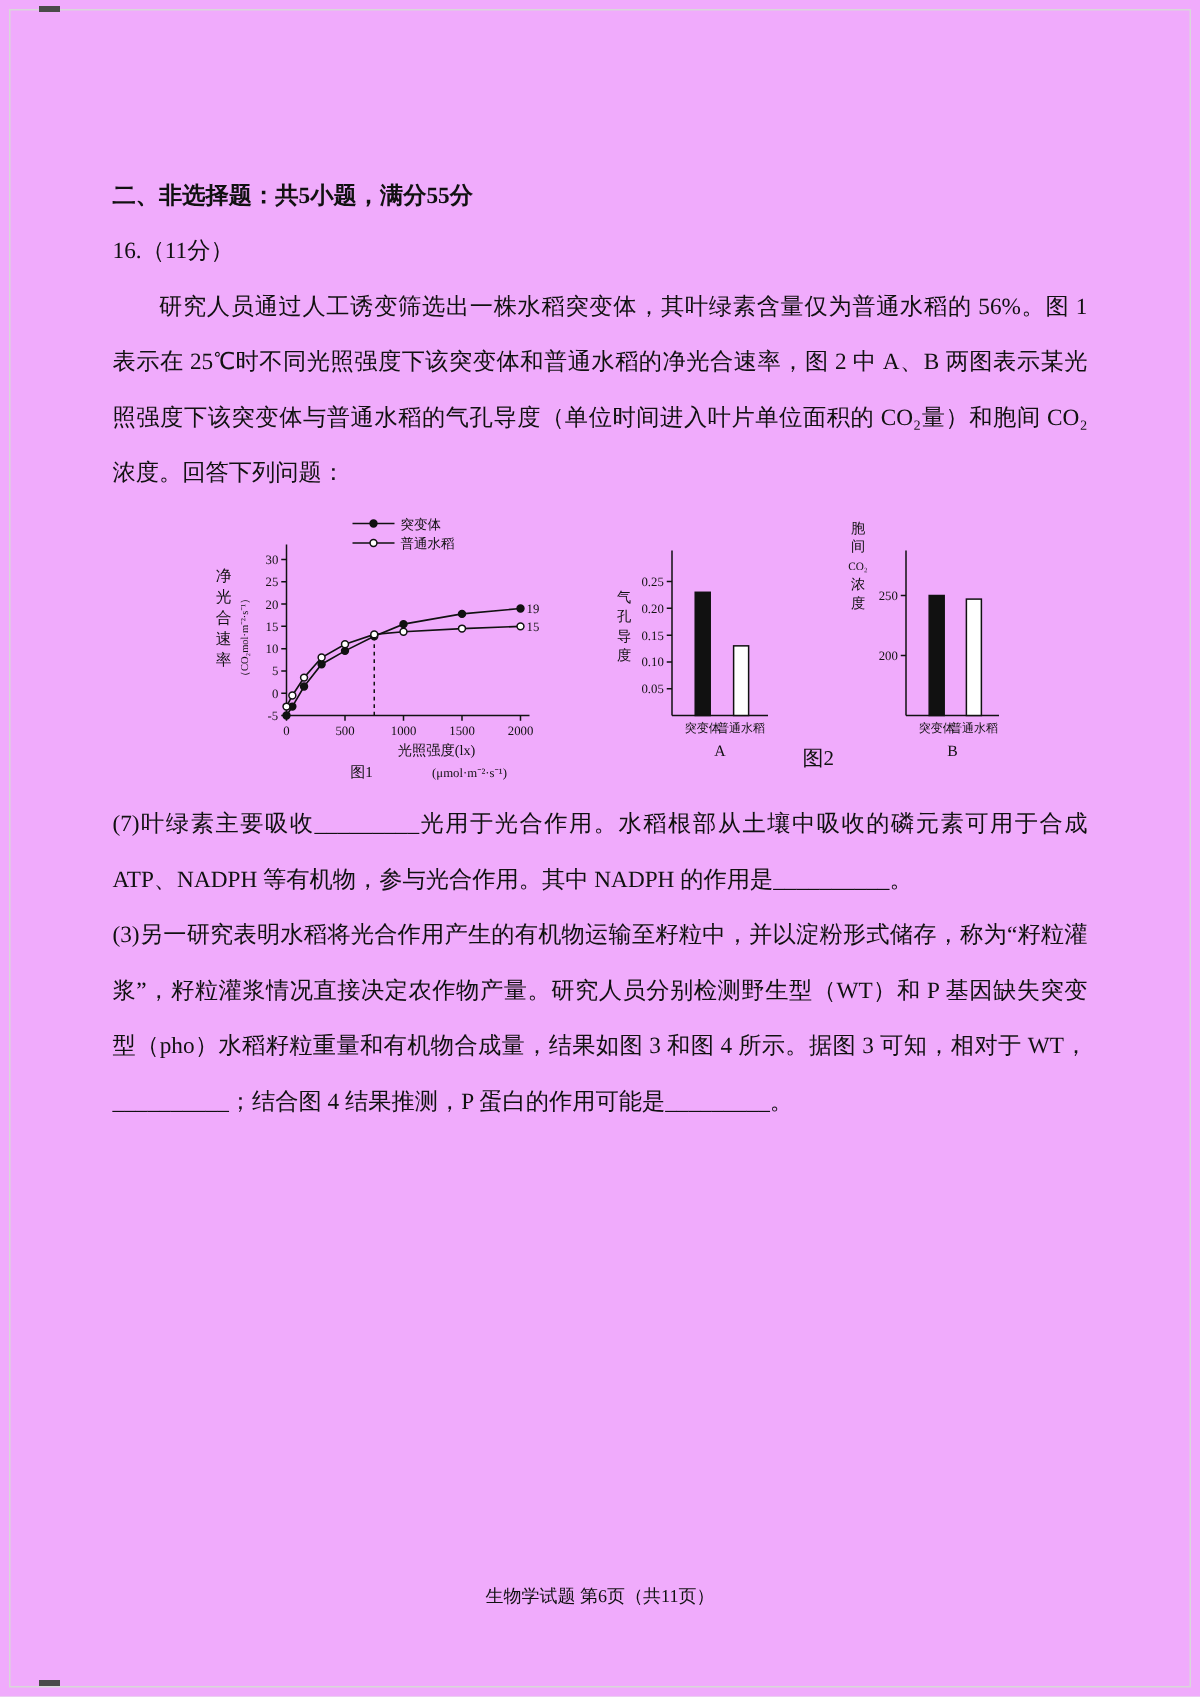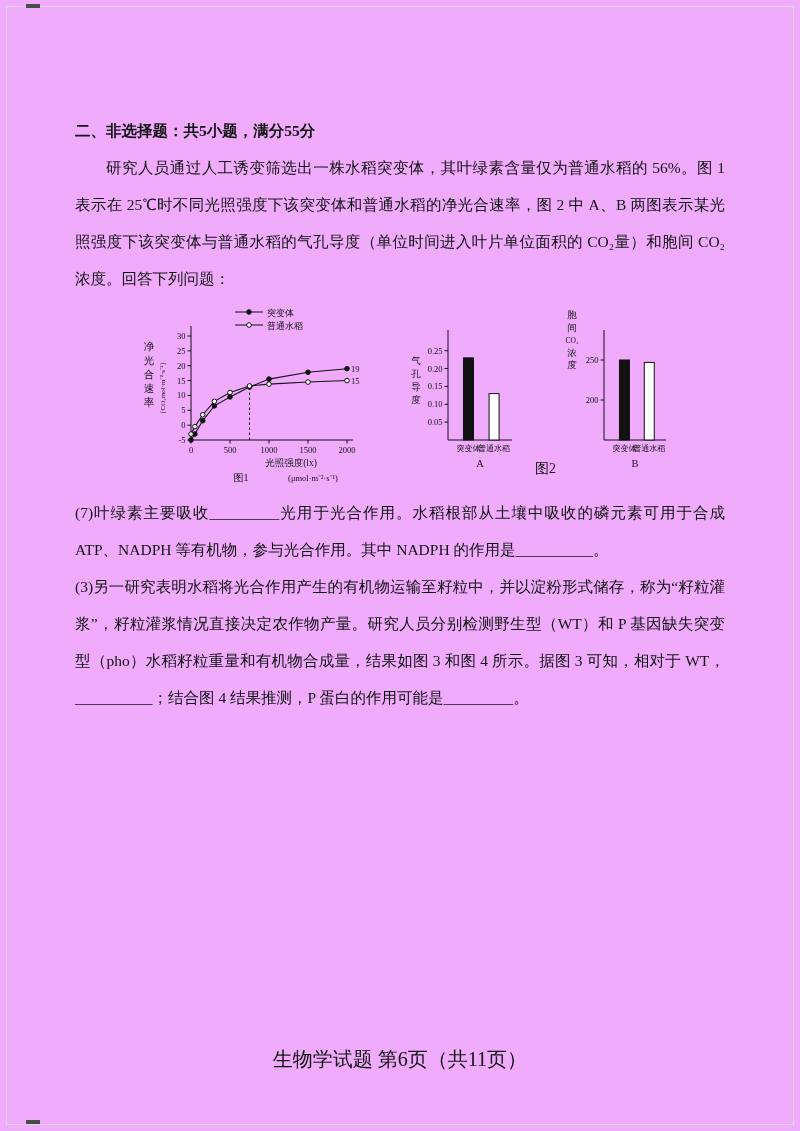--- a/index.html
+++ b/index.html
@@ -21,21 +21,21 @@
   .indent { text-indent:2em; }
   .figures {
     display:flex; align-items:flex-start;
     margin:5px 0 4px 64px; line-height:normal; text-align:left;
   }
   .ml8 { margin-left:8px; }
   .ml4 { margin-left:4px; }
   .fig2-label { margin:158px 0 0 8px; font-size:14px; flex:0 0 auto; }
   .footer {
     position:absolute; left:0; right:0; bottom:58px;
-    text-align:center; font-size:20px;
+    text-align:center; font-size:12px;
   }
   svg { display:block; }
   svg text { fill:#111; font-family:"Liberation Serif", serif; }
   .t7  { font-size:7px; }
   .t75 { font-size:7.5px; }
   .t8  { font-size:8px; }
   .t85 { font-size:8.5px; }
   .t9  { font-size:9px; }
   .t95 { font-size:9.5px; }
   .t10 { font-size:10px; }
@@ -46,20 +46,21 @@
 </head>
 <body>
 
 <div class="page">
   <div class="scan-border"></div>
   <div class="crop-mark cm-top"></div>
   <div class="crop-mark cm-bottom"></div>
 
   <div class="content">
     <p class="section-header">二、非选择题：共5小题，满分55分</p>
+    <p>16.（11分）</p>
     <p class="indent">研究人员通过人工诱变筛选出一株水稻突变体，其叶绿素含量仅为普通水稻的 56%。图 1 表示在 25℃时不同光照强度下该突变体和普通水稻的净光合速率，图 2 中 A、B 两图表示某光照强度下该突变体与普通水稻的气孔导度（单位时间进入叶片单位面积的 CO₂量）和胞间 CO₂浓度。回答下列问题：</p>
 
     <div class="figures">
       <svg width="255" height="188" viewBox="0 0 255 188">
           <line x1="52" y1="24" x2="52" y2="138" stroke="#111" stroke-width="1"></line>
           <line x1="52" y1="138" x2="214" y2="138" stroke="#111" stroke-width="1"></line>
           <line x1="48.5" y1="138" x2="52" y2="138" stroke="#111" stroke-width="1"></line>
           <text x="46.5" y="141" class="t85 end">-5</text>
           <line x1="48.5" y1="123.14285714285714" x2="52" y2="123.14285714285714" stroke="#111" stroke-width="1"></line>
           <text x="46.5" y="126.14285714285714" class="t85 end">0</text>

